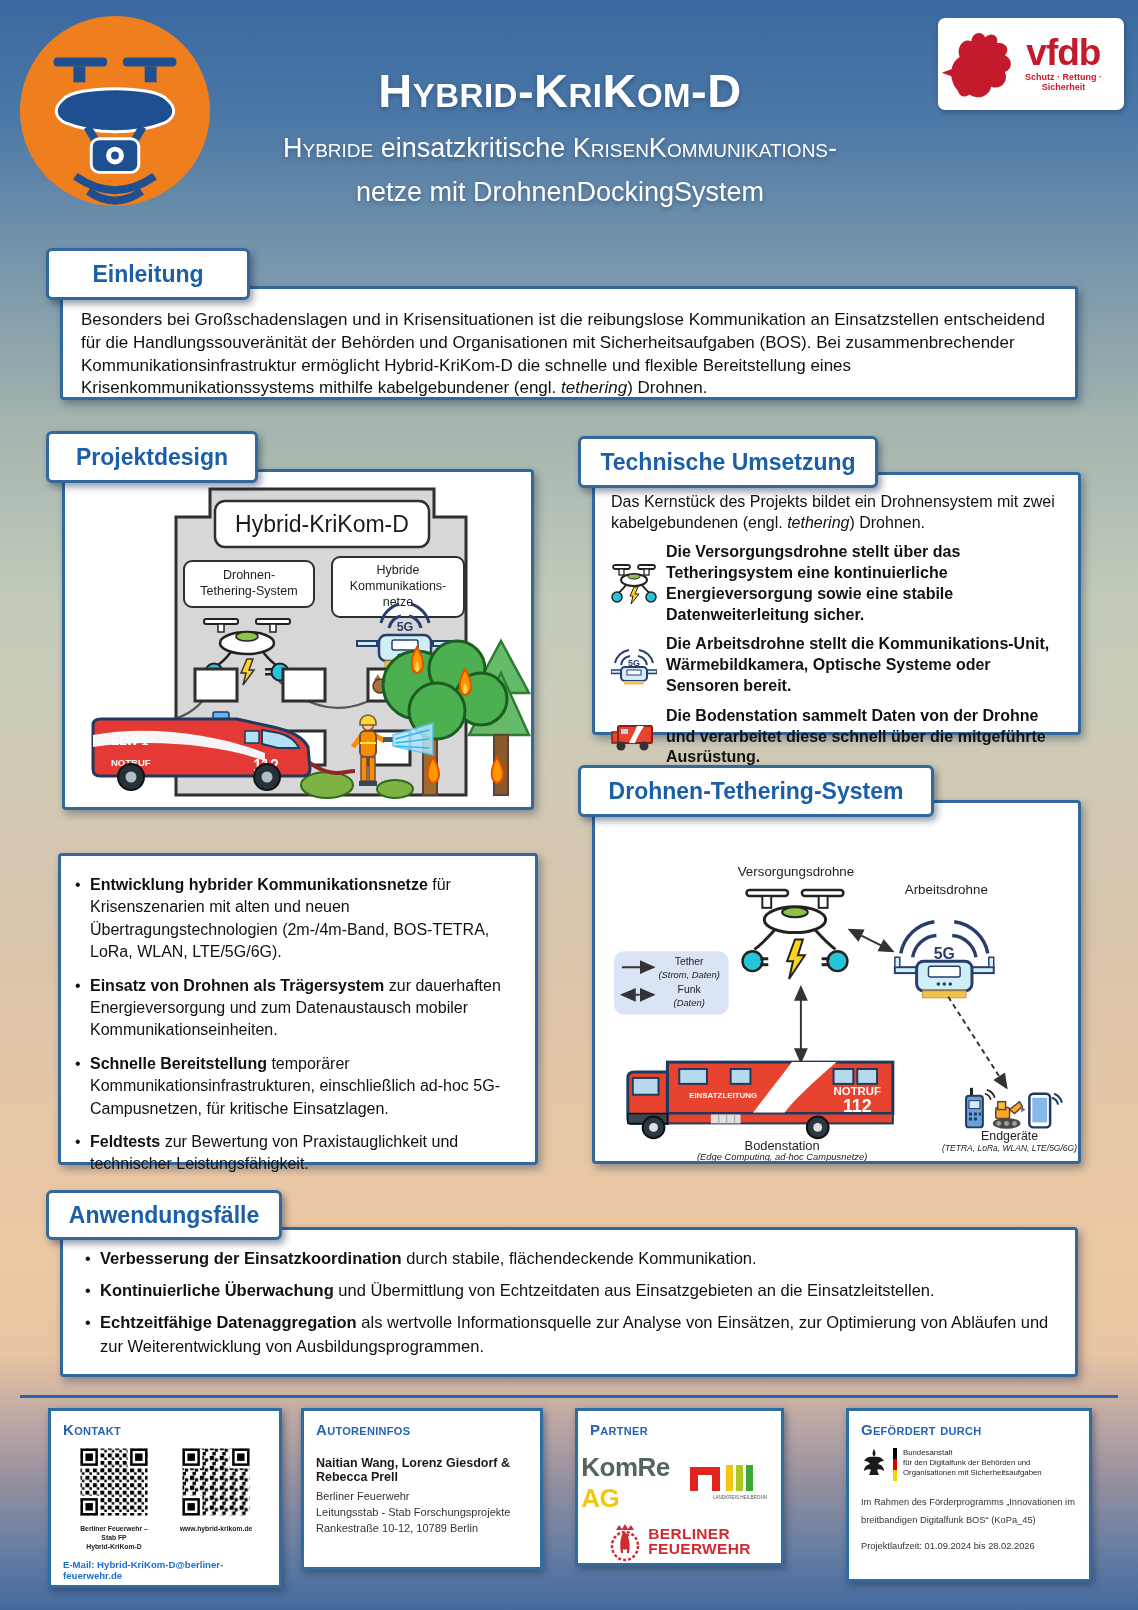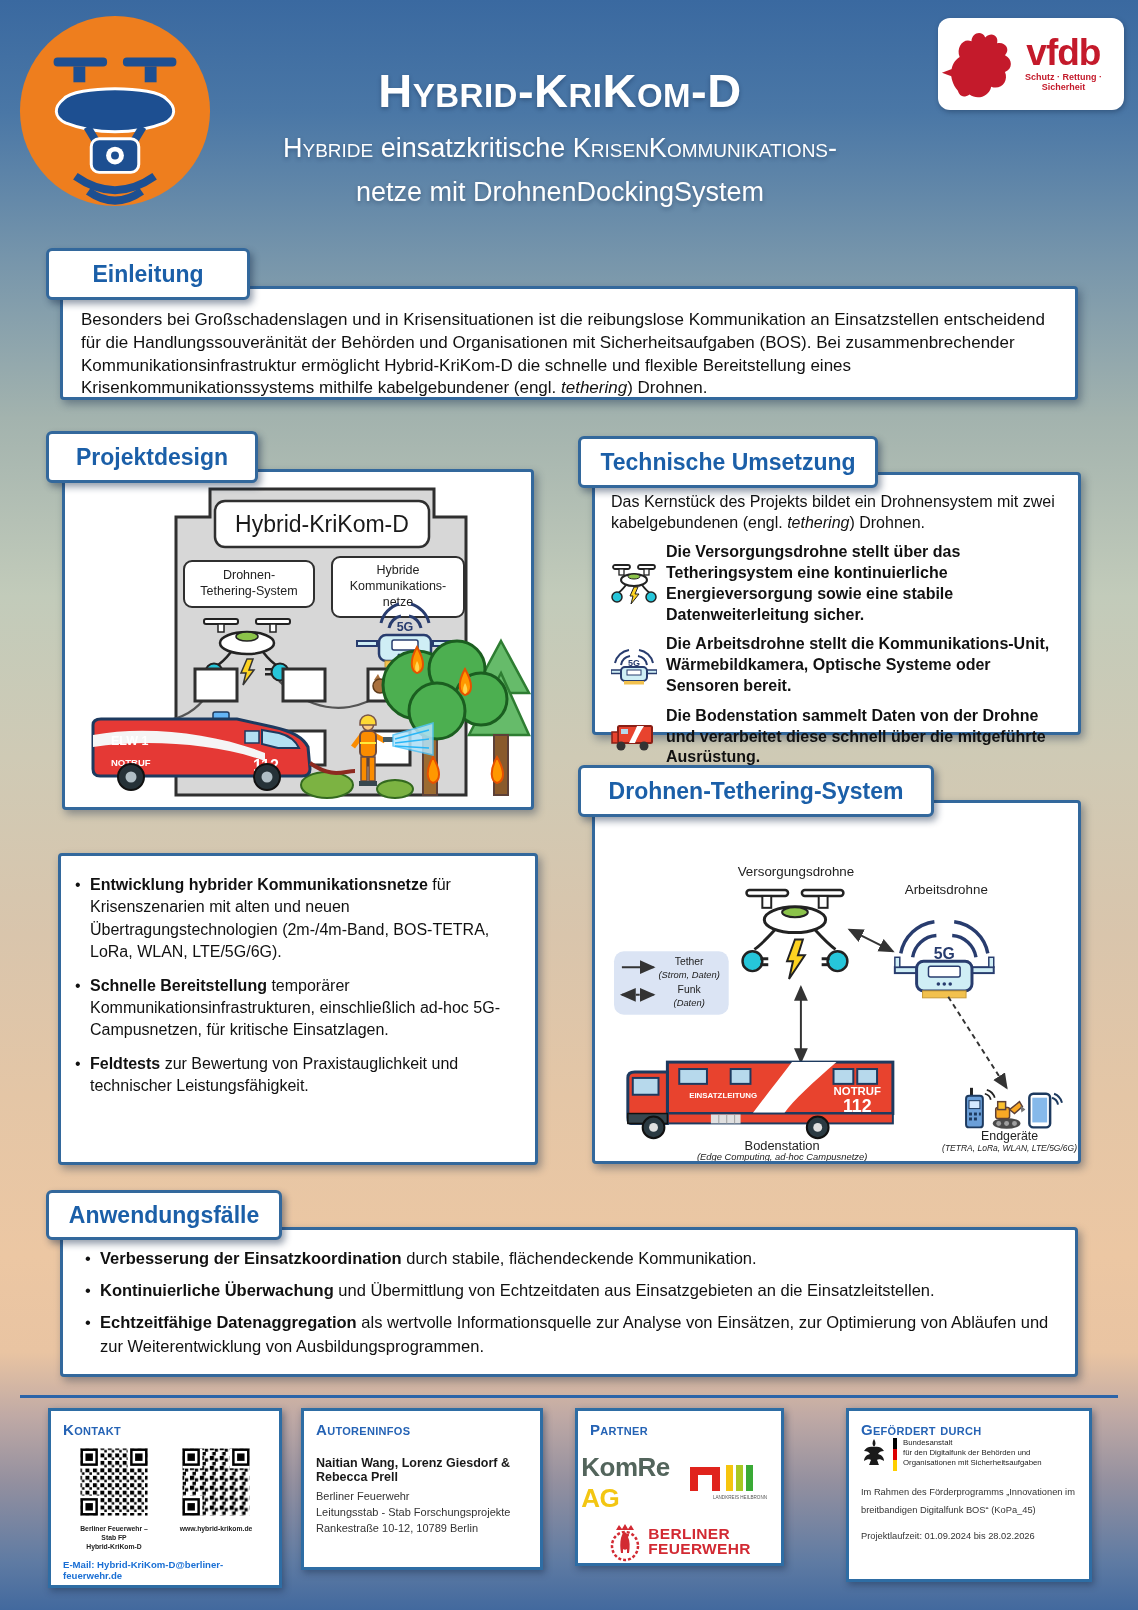--- a/index.html
+++ b/index.html
@@ -10,21 +10,21 @@
       #3a69a0 0%,#4a77a6 7%,#7695ab 16%,#a3b3ae 26%,#c2cbba 37%,
       #cfcab5 47%,#d9c5ac 58%,#e4c6a6 68%,#ecc7a3 78%,#e9c4a2 84%,
       #bfa9a5 88%,#94909f 92%,#5f7ba3 97%,#42699e 100%);
   }
   .sc{font-variant:small-caps;}
   
   .header-text{position:absolute;left:205px;top:66px;width:710px;text-align:center;color:#fff;text-shadow:0 2px 4px rgba(10,30,60,.35);}
   .main-title{font-size:47px;font-weight:700;letter-spacing:.5px;line-height:1.05;}
   .subtitle{font-size:27px;font-weight:400;line-height:1.6;margin-top:12px;}
   .logo-drone{position:absolute;left:16px;top:12px;width:198px;height:198px;}
-  .vfdb{position:absolute;left:938px;top:18px;width:186px;height:92px;background:#fff;border-radius:12px;
+  .vfdb{position:absolute;left:938px;top:18px;width:186px;height:92px;background:#fff;border-radius:7px;
         box-shadow:1px 2px 5px rgba(20,40,70,.4);display:flex;align-items:center;justify-content:center;}
   .vfdb-inner{display:flex;align-items:center;gap:2px;}
   .vfdb-textcol{text-align:center;margin-left:-14px;}
   .vfdb-name{font-size:37px;font-weight:800;color:#c41a2b;line-height:.9;letter-spacing:-1px;}
   .vfdb-tag{font-size:9px;font-weight:600;color:#c41a2b;margin-top:2px;}
   
   .tab{position:absolute;z-index:3;display:flex;align-items:center;justify-content:center;
        background:#fff;border:3px solid #33689c;border-radius:6px;
        color:#1b5fa8;font-weight:700;font-size:23px;
        box-shadow:3px 4px 7px rgba(20,40,70,.45);}
@@ -50,21 +50,21 @@
   .qr-box{width:78px;text-align:center;}
   .qr-cap{font-size:6.8px;line-height:1.35;color:#222;font-weight:600;margin-top:2px;}
   .email{font-size:9.6px;font-weight:700;color:#1a6fd4;margin-top:7px;}
   .authors{font-size:12.5px;font-weight:700;color:#1a1a1a;margin-top:18px;}
   .author-line{font-size:11px;color:#333;line-height:1.45;}
   .partner-row1{display:flex;align-items:center;justify-content:center;gap:16px;margin-top:14px;}
   .komre{font-size:26px;font-weight:700;color:#53655c;letter-spacing:-.5px;}
   .komre .ag{color:#f3c612;font-weight:600;}
   .partner-row2{display:flex;align-items:center;justify-content:center;gap:6px;margin-top:8px;}
   .bf-text{color:#d22a33;font-weight:800;font-size:15.5px;line-height:.95;letter-spacing:.3px;}
-  .bund-row{display:flex;align-items:flex-start;gap:6px;}
+  .bund-row{display:flex;align-items:flex-start;gap:6px;margin-top:10px;}
   .bund-text{font-size:7.8px;line-height:1.3;color:#222;}
   .program{font-size:9.3px;line-height:1.95;color:#333;margin-top:12px;}
   .laufzeit{font-size:9.3px;color:#333;margin-top:12px;}
   .flagbar{display:flex;flex-direction:column;width:4px;height:33px;}
   .flagbar div{flex:1;}
   svg text{font-family:"Liberation Sans",sans-serif;}
 </style>
 </head>
 <body>
 
@@ -287,20 +287,21 @@
           <circle cx="10" cy="26" r="4.5" fill="#333"></circle>
             <circle cx="33" cy="26" r="4.5" fill="#333"></circle>
         </svg>
       </span>
       <p class="tu-text"><span>Die </span><b>Bodenstation</b><span> sammelt Daten von der Drohne und verarbeitet diese schnell über die mitgeführte Ausrüstung.</span></p>
     </div>
   </div>
 
   <div class="panel ziele-list" style="left:58px;top:853px;width:480px;height:312px;padding:18px 14px 8px 12px;">
     <div class="bullet"><b>Entwicklung hybrider Kommunikationsnetze</b><span> für Krisenszenarien mit alten und neuen Übertragungstechnologien (2m-/4m-Band, BOS-TETRA, LoRa, WLAN, LTE/5G/6G).</span></div>
+    <div class="bullet"><b>Einsatz von Drohnen als Trägersystem</b><span> zur dauerhaften Energieversorgung und zum Datenaustausch mobiler Kommunikationseinheiten.</span></div>
     <div class="bullet"><b>Schnelle Bereitstellung</b><span> temporärer Kommunikationsinfrastrukturen, einschließlich ad-hoc 5G-Campusnetzen, für kritische Einsatzlagen.</span></div>
     <div class="bullet"><b>Feldtests</b><span> zur Bewertung von Praxistauglichkeit und technischer Leistungsfähigkeit.</span></div>
   </div>
 
   <div class="tab" style="left:578px;top:765px;width:350px;height:46px;">
     <span>Drohnen-Tethering-System</span>
   </div>
   <div class="panel" style="left:592px;top:800px;width:489px;height:364px;">
     <svg viewBox="0 0 482 362" style="width:100%;height:100%;display:block;">
       <defs>

